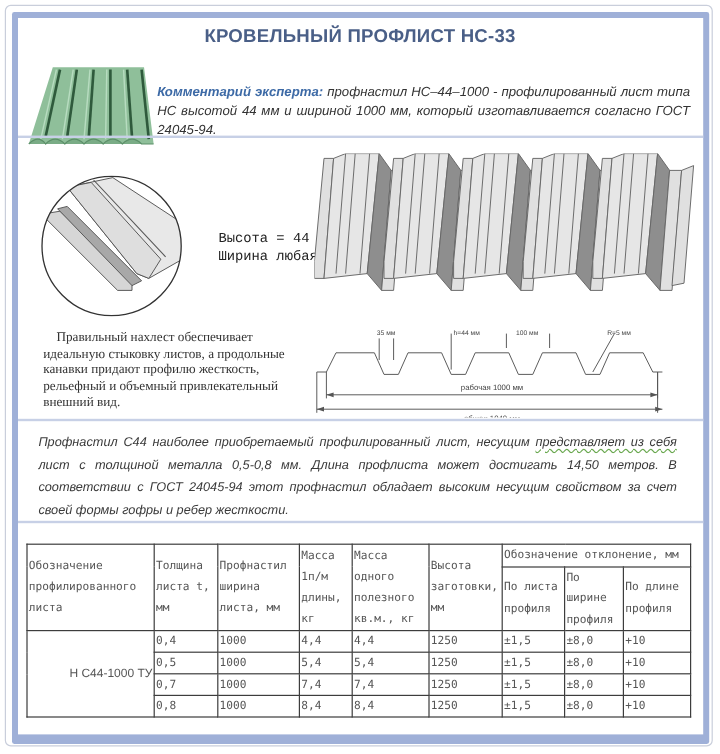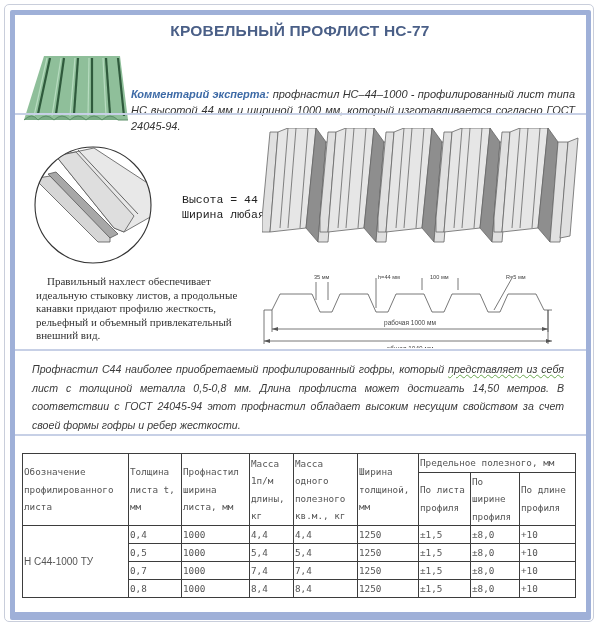--- a/index.html
+++ b/index.html
@@ -1,44 +1,44 @@
 <!DOCTYPE html>
 <html><head>
 <meta charset="utf-8">
 <style>
   html, body { margin:0; padding:0; background:#ffffff; }
   body { width:600px; height:628px; position:relative; overflow:hidden; font-family:"DejaVu Sans", sans-serif; }
   .outer { position:absolute; left:4px; top:4px; width:590px; height:618px; border:1px solid #c9cedb; border-radius:5px; background:#ffffff; box-sizing:border-box; }
   .band { position:absolute; left:10px; top:10px; width:581px; height:610px; background:#9fb0d8; border-radius:2px; }
   .inner { position:absolute; left:15px; top:15px; width:571px; height:597px; background:#ffffff; }
   .title { position:absolute; left:0; top:22px; width:600px; text-align:center; font-family:"Liberation Sans", sans-serif; font-weight:bold; font-size:15.5px; color:#4a5f87; letter-spacing:0.2px; }
-  .expert { position:absolute; left:131px; top:69px; width:444px; font-family:"Liberation Sans", sans-serif; font-style:italic; font-size:11px; line-height:16px; text-align:justify; color:#333;margin-top:17px; }
+  .expert { position:absolute; left:131px; top:69px; width:444px; font-family:"Liberation Sans", sans-serif; font-style:italic; font-size:11px; line-height:16px; text-align:justify; color:#333; }
   .expert .lbl { color:#3d6aa6; font-weight:bold; }
   .divider { position:absolute; left:15px; width:571px; height:2px; background:#c7d0e6; }
   .green-sheet { position:absolute; left:20px; top:52px; }
   .zoom-circle { position:absolute; left:34px; top:146px; }
   .callout { position:absolute; left:182px; top:192px; font-family:Liberation Mono, monospace; font-size:11.5px; line-height:15px; color:#222; }
   .overlap-text { position:absolute; left:36px; top:275px; width:222px; font-family:Liberation Serif, serif; font-size:11px; line-height:13.5px; color:#333; text-indent:11px; }
   .profile3d { position:absolute; left:262px; top:128px; }
   .diagram { position:absolute; left:262px; top:268px; }
   .para { position:absolute; left:32px; top:360px; width:532px; font-family:"Liberation Sans", sans-serif; font-style:italic; font-size:10.6px; line-height:18.5px; text-align:justify; color:#3a3a3a; }
   .para .squig { text-decoration:underline wavy #6aa84f; text-decoration-thickness:1px; }
   table.spec { position:absolute; left:22px; top:453px; border-collapse:collapse; font-family:"DejaVu Sans Mono", monospace; font-size:9.3px; color:#555; }
   table.spec td, table.spec th { border:1px solid #3d3d3d; padding:0 1px; vertical-align:middle; text-align:left; font-weight:normal; line-height:17px; }
   table.spec th { line-height:17.5px; }
-  table.spec td.center { text-align:left; font-family:"Liberation Sans", sans-serif; font-size:10px; }
+  table.spec td.center { text-align:right; font-family:"Liberation Sans", sans-serif; font-size:10px; }
 </style>
 </head>
 <body>
 
 <div class="outer"></div>
 <div class="band"></div>
 <div class="inner"></div>
 
-<div class="title">КРОВЕЛЬНЫЙ ПРОФЛИСТ НС-77</div>
+<div class="title">КРОВЕЛЬНЫЙ ПРОФЛИСТ НС-33</div>
 
 <svg class="green-sheet" width="112" height="70" viewBox="0 0 112 70">
   <polygon points="4,68 24,4 100,4 108,68" fill="#8fbf9a"></polygon>
   <g stroke="#2f5a3c" stroke-width="2.2" fill="none">
     <line x1="30" y1="6" x2="18" y2="62"></line>
     <line x1="44" y1="6" x2="36" y2="62"></line>
     <line x1="58" y1="6" x2="54" y2="62"></line>
     <line x1="72" y1="6" x2="72" y2="62"></line>
     <line x1="86" y1="6" x2="90" y2="62"></line>
     <line x1="98" y1="6" x2="104" y2="64"></line>
@@ -131,21 +131,21 @@
     <text x="168" y="11">100 мм</text>
     <text x="244" y="11">R=5 мм</text>
     <text x="148" y="57" text-anchor="middle" font-size="6.5">рабочая 1000 мм</text>
     <text x="148" y="83" text-anchor="middle" font-size="6.5">общая 1040 мм</text>
   </g>
 </svg>
 
 <div class="divider" style="top:349px"></div>
 
 <div class="para">
-  <span>Профнастил С44 наиболее приобретаемый профилированный гофры, который </span><span class="squig">представляет из себя</span><span> лист с толщиной металла 0,5-0,8 мм. Длина профлиста может достигать 14,50 метров. В соответствии с ГОСТ 24045-94 этот профнастил обладает высоким несущим свойством за счет своей формы гофры и ребер жесткости.</span>
+  <span>Профнастил С44 наиболее приобретаемый профилированный лист, несущим </span><span class="squig">представляет из себя</span><span> лист с толщиной металла 0,5-0,8 мм. Длина профлиста может достигать 14,50 метров. В соответствии с ГОСТ 24045-94 этот профнастил обладает высоким несущим свойством за счет своей формы гофры и ребер жесткости.</span>
 </div>
 
 <div class="divider" style="top:434px"></div>
 
 <table class="spec">
   <colgroup>
     <col style="width:106px">
       <col style="width:53px">
       <col style="width:68px">
       <col style="width:44px">
@@ -155,22 +155,22 @@
       <col style="width:49px">
       <col style="width:56px">
   </colgroup>
   <tbody>
       <tr>
     <th rowspan="2">Обозначение профилированного листа</th>
     <th rowspan="2">Толщина листа t, мм</th>
     <th rowspan="2">Профнастил ширина листа, мм</th>
     <th rowspan="2">Масса 1п/м длины, кг</th>
     <th rowspan="2">Масса одного полезного кв.м., кг</th>
-    <th rowspan="2">Ширина толщиной, мм</th>
-    <th colspan="3">Предельное полезного, мм</th>
+    <th rowspan="2">Высота заготовки, мм</th>
+    <th colspan="3">Обозначение отклонение, мм</th>
   </tr>
   <tr>
     <th>По листа профиля</th>
     <th>По ширине профиля</th>
     <th>По длине профиля</th>
   </tr>
   <tr>
     <td rowspan="4" class="center">Н С44-1000 ТУ</td>
     <td>0,4</td>
     <td>1000</td>

